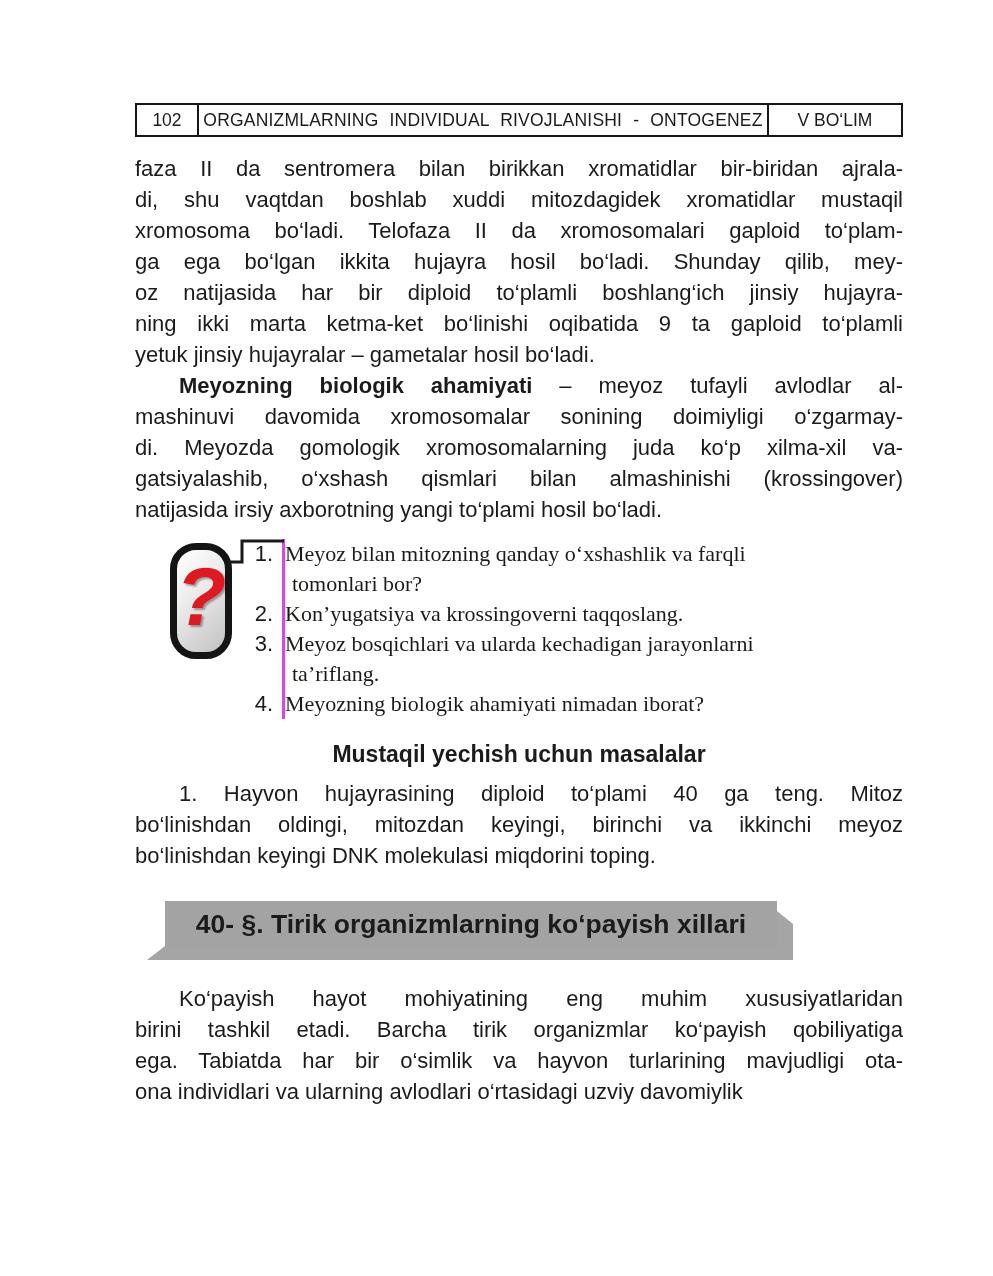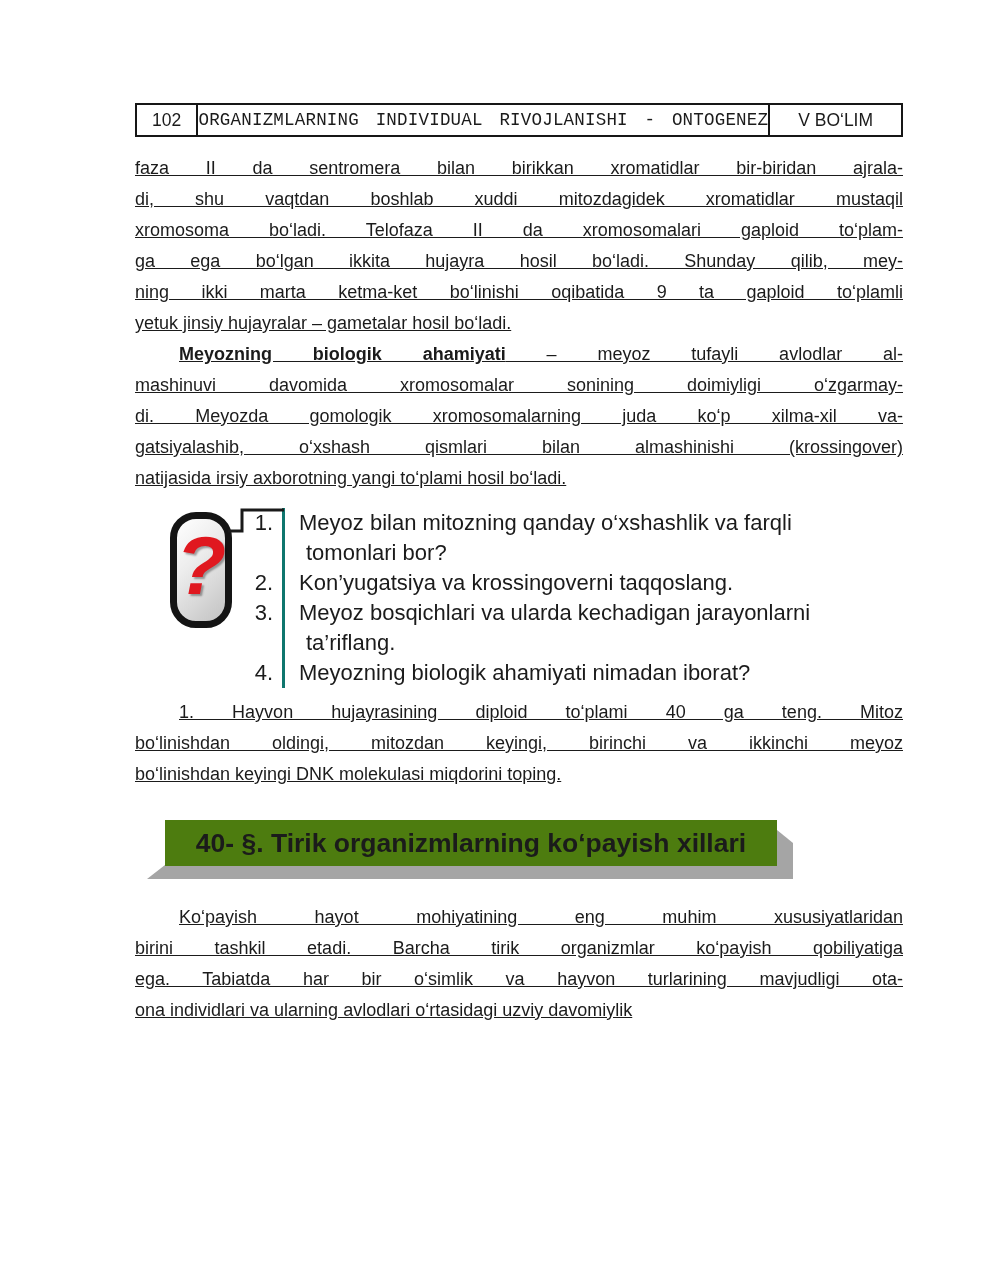--- a/index.html
+++ b/index.html
@@ -5,54 +5,54 @@
   html,body{margin:0;padding:0;background:#ffffff;}
   .page{
     width:993px;height:1276px;background:#ffffff;position:relative;
     box-sizing:border-box;padding:103px 90px 0 135px;overflow:hidden;
     font-family:"Liberation Sans","DejaVu Sans",sans-serif;color:#1b1b1b;
   }
   
   .header{display:flex;border:2.5px solid #161616;height:30px;font-size:17.5px;}
   .hcell{display:flex;align-items:center;justify-content:center;white-space:nowrap;}
   .h-num{width:60px;border-right:2.5px solid #161616;}
-  .h-title{flex:1;word-spacing:6px;letter-spacing:.2px;font-family:Liberation Mono, monospace;}
+  .h-title{flex:1;word-spacing:6px;letter-spacing:.2px;}
   .h-sec{width:132px;border-left:2.5px solid #161616;text-align:center;}
   
-  .para{font-size:18px;line-height:31px;text-decoration:underline;}
+  .para{font-size:22px;line-height:31px;}
   .p1{margin-top:16px;}
   .tline{text-align:justify;text-align-last:justify;}
   .tline.tlast{text-align-last:left;}
   .tline.tindent{text-indent:44px;}
   
   .qblock{position:relative;display:flex;margin:14px 0 0 35px;font-size:22px;}
   .qicon{
     width:62px;height:116px;box-sizing:border-box;flex:0 0 62px;
     border:7px solid #141414;border-radius:26px;margin-top:4px;
     background:linear-gradient(135deg,#ffffff 0%,#ececec 40%,#c2c2c2 100%);
     display:flex;align-items:center;justify-content:center;
   }
   .qmark{
     color:#e0181f;font-size:82px;font-weight:bold;font-style:italic;line-height:1;
     transform:translateY(-4px);text-shadow:2px 2px 2px rgba(0,0,0,.35);
   }
   .qconnector{position:absolute;left:56px;top:0;}
   .qlist{flex:1;}
   .qrow{display:flex;}
   .qnum{width:50px;box-sizing:border-box;text-align:right;padding-right:9px;line-height:30px;flex:0 0 50px;}
-  .qtext{flex:1;border-left:3px solid #0f766e;padding-left:14px;line-height:30px;}
+  .qtext{flex:1;border-left:3px solid #d946ef;padding-left:0;line-height:30px;font-family:Liberation Serif, serif;}
   .qtext .tline{text-align:left;text-align-last:auto;}
   .qtext .tline + .tline{padding-left:7px;}
   
   .subheading{font-weight:bold;font-size:23px;text-align:center;margin-top:20px;line-height:30px;}
   .problem{margin-top:9px;}
   
   .banner-wrap{position:relative;width:612px;height:46px;margin:30px 0 0 30px;}
   .banner-box{
-    position:relative;z-index:2;background:#4d7c0f;height:46px;
+    position:relative;z-index:2;background:#a3a3a3;height:46px;
     display:flex;align-items:center;justify-content:center;
     font-size:26.5px;font-weight:bold;white-space:nowrap;text-align:right;
   }
   .banner-shadow-bottom{
     position:absolute;z-index:1;left:-18px;right:-16px;bottom:-13px;height:14px;
     background:#a5a5a5;clip-path:polygon(18px 0,100% 0,100% 100%,0 100%);
   }
   .banner-shadow-right{
     position:absolute;z-index:1;right:-16px;top:10px;bottom:-13px;width:16px;
     background:#a5a5a5;clip-path:polygon(0 0,100% 13px,100% 100%,0 100%);
@@ -68,20 +68,21 @@
     <div class="hcell h-num">102</div>
     <div class="hcell h-title">ORGANIZMLARNING INDIVIDUAL RIVOJLANISHI - ONTOGENEZ</div>
     <div class="hcell h-sec">V BO‘LIM</div>
   </div>
 
   <div class="para p1">
       <div class="tline">faza II da sentromera bilan birikkan xromatidlar bir-biridan ajrala-</div>
       <div class="tline">di, shu vaqtdan boshlab xuddi mitozdagidek xromatidlar mustaqil</div>
       <div class="tline">xromosoma bo‘ladi. Telofaza II da xromosomalari gaploid to‘plam-</div>
       <div class="tline">ga ega bo‘lgan ikkita hujayra hosil bo‘ladi. Shunday qilib, mey-</div>
+      <div class="tline">oz natijasida har bir diploid to‘plamli boshlang‘ich jinsiy hujayra-</div>
       <div class="tline">ning ikki marta ketma-ket bo‘linishi oqibatida 9 ta gaploid to‘plamli</div>
       <div class="tline tlast">yetuk jinsiy hujayralar – gametalar hosil bo‘ladi.</div>
     </div>
 
   <div class="para">
       <div class="tline tindent"><b>Meyozning biologik ahamiyati</b> – meyoz tufayli avlodlar al-</div>
       <div class="tline">mashinuvi davomida xromosomalar sonining doimiyligi o‘zgarmay-</div>
       <div class="tline">di. Meyozda gomologik xromosomalarning juda ko‘p xilma-xil va-</div>
       <div class="tline">gatsiyalashib, o‘xshash qismlari bilan almashinishi (krossingover)</div>
       <div class="tline tlast">natijasida irsiy axborotning yangi to‘plami hosil bo‘ladi.</div>
@@ -117,20 +118,21 @@
       </div>
       <div class="qrow">
         <div class="qnum">4.</div>
         <div class="qtext">
             <div class="tline tlast">Meyozning biologik ahamiyati nimadan iborat?</div>
           </div>
       </div>
     </div>
   </div>
 
+  <div class="subheading">Mustaqil yechish uchun masalalar</div>
 
   <div class="para problem">
       <div class="tline tindent">1. Hayvon hujayrasining diploid to‘plami 40 ga teng. Mitoz</div>
       <div class="tline">bo‘linishdan oldingi, mitozdan keyingi, birinchi va ikkinchi meyoz</div>
       <div class="tline tlast">bo‘linishdan keyingi DNK molekulasi miqdorini toping.</div>
     </div>
 
 
   <div class="banner-wrap">
     <div class="banner-shadow-bottom"></div>

